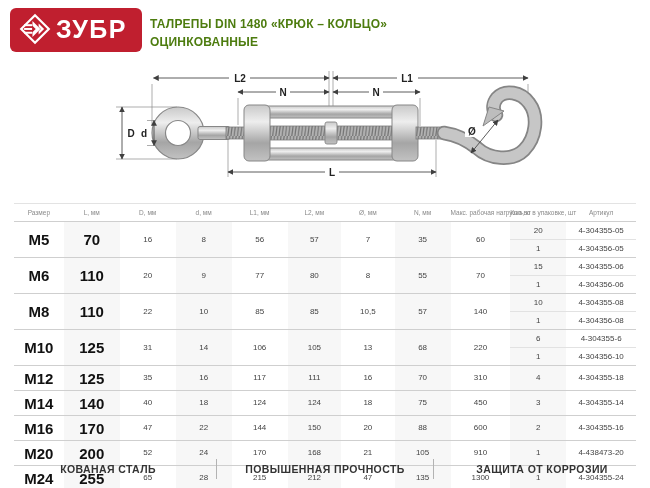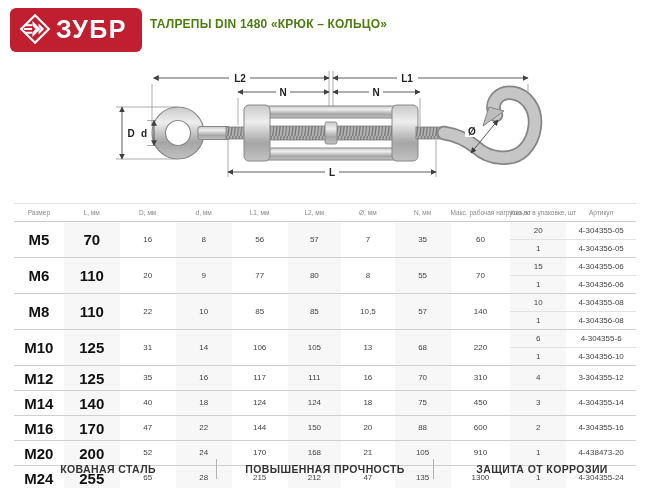--- a/index.html
+++ b/index.html
@@ -50,20 +50,21 @@
           <rect x="7" y="25.8" width="11" height="2.7"></rect>
           <path d="M18.5,11 L29.5,22 L18.5,33 L18.5,26.5 L23,22 L18.5,17.5 Z"></path>
           <path d="M27,14.5 L34.5,22 L27,29.5 L27,25 L30,22 L27,19 Z"></path>
         </g>
       </svg>
     </span>
     <span class="logo-text">ЗУБР</span>
   </div>
   <div class="title">
     <div>ТАЛРЕПЫ DIN 1480 «КРЮК – КОЛЬЦО»</div>
+    <div>ОЦИНКОВАННЫЕ</div>
   </div>
 
   <svg class="diagram" viewBox="0 0 650 148">
     <defs>
       <linearGradient id="met" x1="0" y1="0" x2="0" y2="1">
         <stop offset="0" stop-color="#c9c9c9"></stop>
           <stop offset=".3" stop-color="#eeeeee"></stop>
         <stop offset=".68" stop-color="#a5a5a5"></stop>
           <stop offset="1" stop-color="#c2c2c2"></stop>
       </linearGradient>
@@ -234,21 +235,21 @@
             <td rowspan="1" class="em">M12</td>
             <td rowspan="1" class="em shade">125</td>
             <td rowspan="1">35</td>
             <td rowspan="1" class="shade">16</td>
             <td rowspan="1">117</td>
             <td rowspan="1" class="shade">111</td>
             <td rowspan="1">16</td>
             <td rowspan="1" class="shade">70</td>
             <td rowspan="1">310</td>
             <td class="shade">4</td>
-            <td>3-304355-12</td>
+            <td>4-304355-18</td>
           </tr>
           <tr class="group-start">
             <td rowspan="1" class="em">M14</td>
             <td rowspan="1" class="em shade">140</td>
             <td rowspan="1">40</td>
             <td rowspan="1" class="shade">18</td>
             <td rowspan="1">124</td>
             <td rowspan="1" class="shade">124</td>
             <td rowspan="1">18</td>
             <td rowspan="1" class="shade">75</td>

